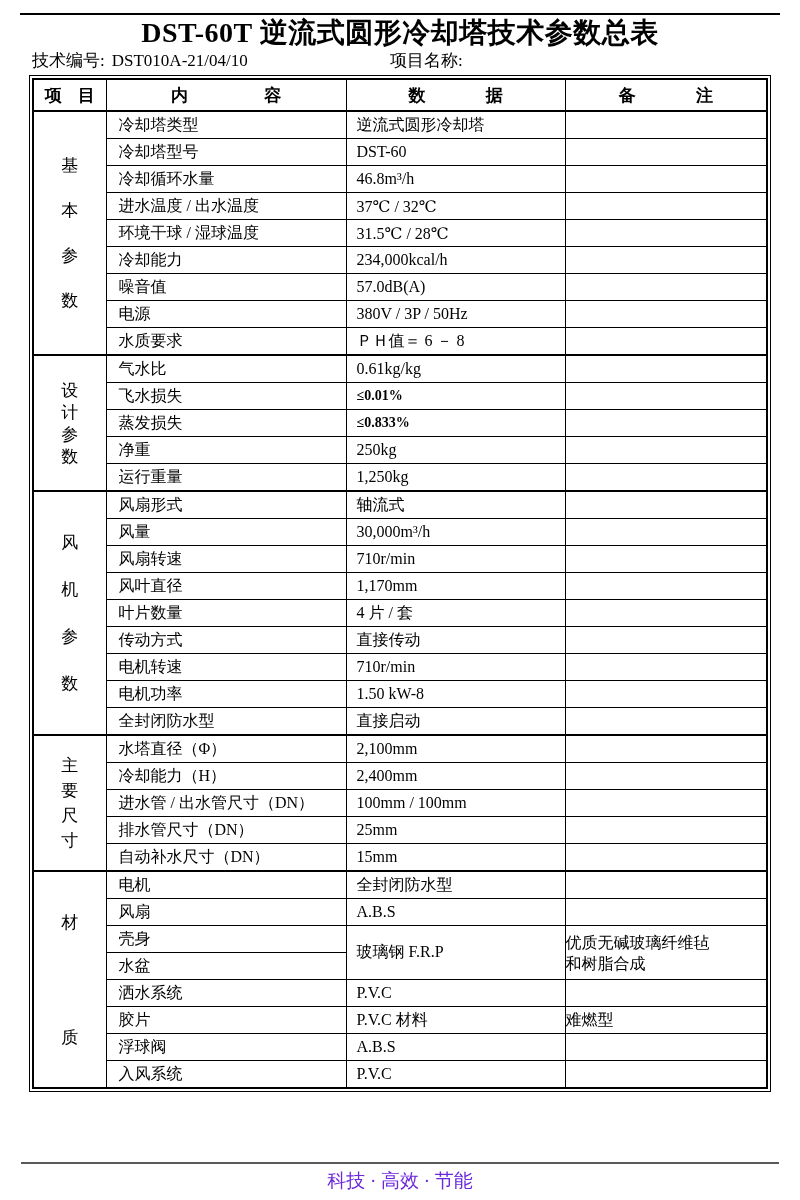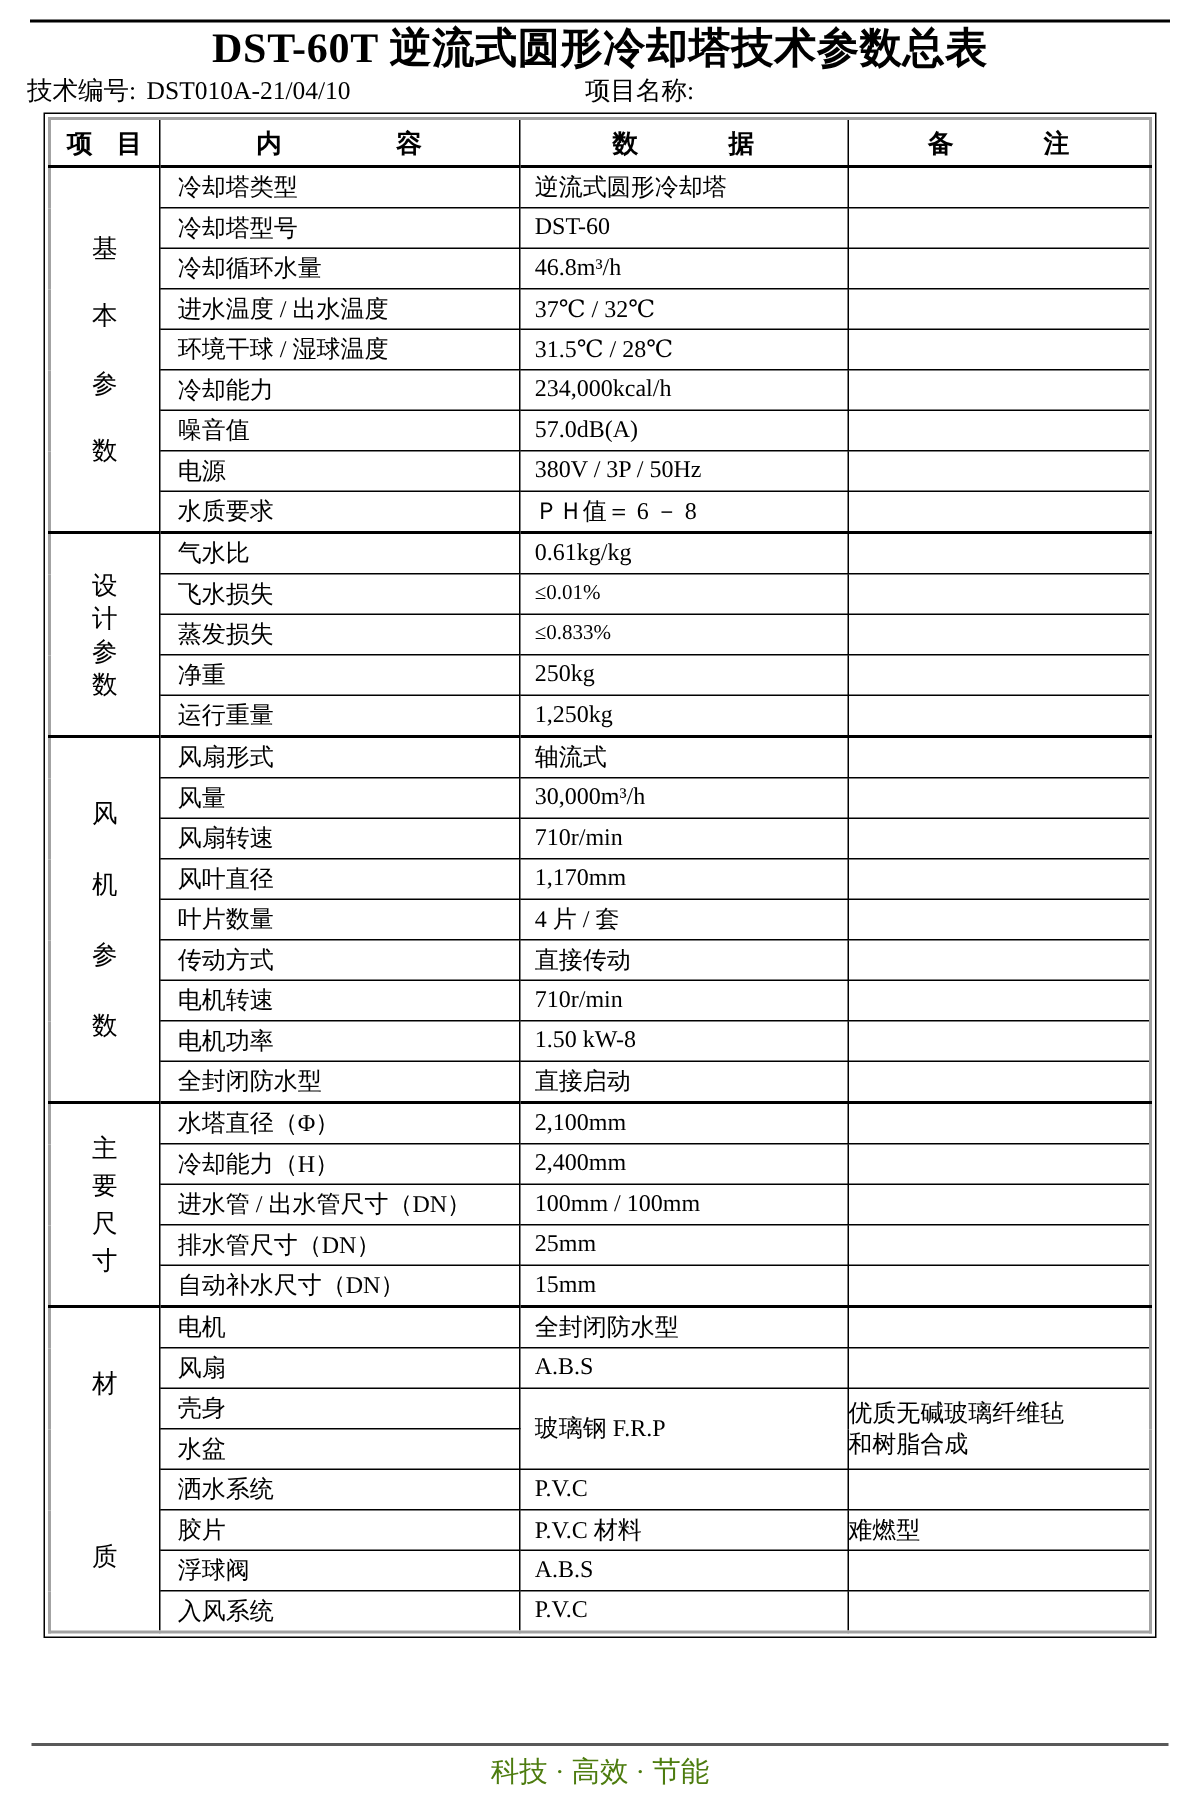--- a/index.html
+++ b/index.html
@@ -23,34 +23,34 @@
     margin-top: 3px;
     letter-spacing: 0.5px;
     line-height: 30px;
   }
   .meta {
     position: relative;
     height: 23px;
     font-size: 17px;
     margin-top: 1px;
   }
-  .meta-left { position: absolute; left: 18px; top: 0; }
+  .meta-left { position: absolute; left: 32px; top: 0; }
   .meta-left .val { margin-left: 7px; }
   .meta-right { position: absolute; left: 390px; top: 0; }
 
   .table-outer {
     margin: 3px 29px 0 29px;
     border: 1px solid #000;
     padding: 2px;
   }
   table.spec-table {
     width: 100%;
     border-collapse: collapse;
     table-layout: fixed;
-    border: 2px solid #a3a3a3;
+    border: 2px solid #000000;
     padding-left: 34px;
   }
   .spec-table th, .spec-table td {
     border: 1px solid #000;
     padding: 0;
     font-weight: normal;
     vertical-align: middle;
   }
   .spec-table thead th {
     height: 30px;
@@ -60,21 +60,21 @@
     border-bottom: 2px solid #000;
   }
   .ws1 { word-spacing: 12px; }
   .ws2 { word-spacing: 72px; }
   .ws3 { word-spacing: 56px; }
   .ws4 { word-spacing: 56px; }
 
   .spec-table td { height: 26px; font-size: 16px; }
   td.lbl { padding-left: 12px; }
   td.val { padding-left: 10px; }
-  td.val-small { font-size: 14px; }
+  td.val-small { font-size: 14px; font-weight: bold; }
   td.rmk { }
   tr.sec-start td { border-top: 2px solid #000; font-family: Liberation Serif, serif; }
 
   td.item {
     text-align: center;
     font-size: 17px;
   }
   .vchars {
     display: flex;
     flex-direction: column;
@@ -362,14 +362,14 @@
           <td class="lbl">入风系统</td>
           <td class="val">P.V.C</td>
           <td class="rmk"></td>
         </tr>
   </tbody>
 </table>
 </div>
 
 <div class="footer">
   <div class="footer-rule"></div>
-  <div class="footer-slogan" style="color: #4d7c0f;">科技 · 高效 · 节能</div>
+  <div class="footer-slogan" style="color: #6d28d9;">科技 · 高效 · 节能</div>
 </div>
 
 </body></html>

